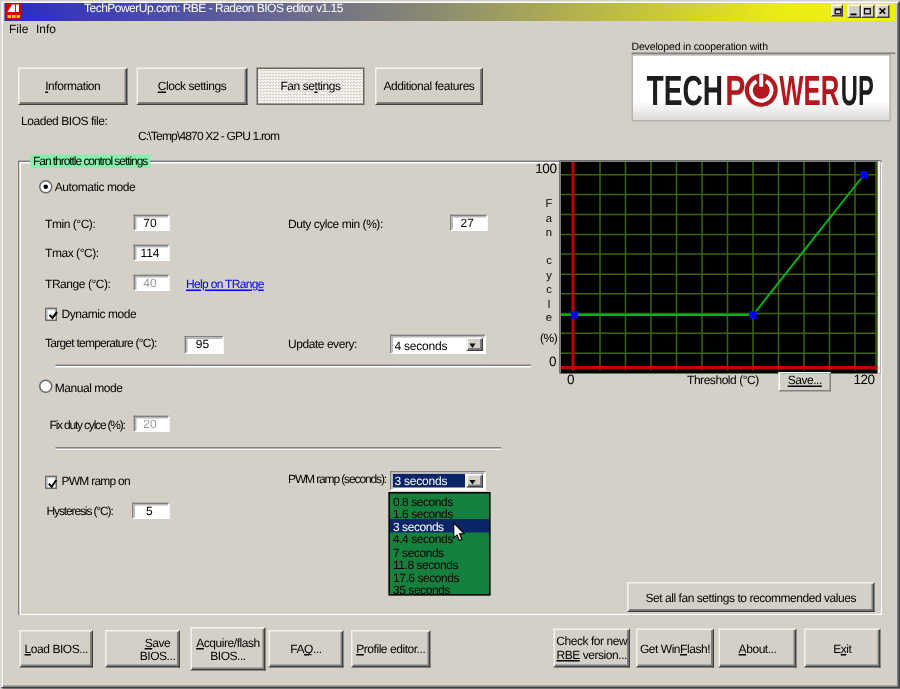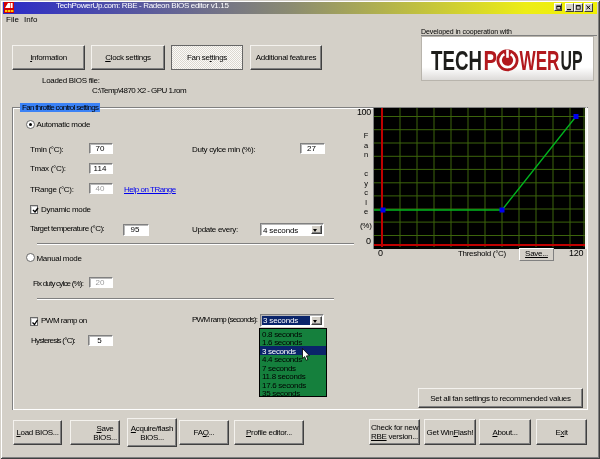--- a/index.html
+++ b/index.html
@@ -34,21 +34,21 @@
   
   .tb{position:absolute;background:#fff;box-sizing:border-box;
       border:1px solid;border-color:#808080 #fff #fff #808080;
       box-shadow: inset 1px 1px 0 #40404060;
       font-size:8px;color:#000;text-align:center;padding-right:2px;line-height:9px;}
   .tb.dis{color:#9a9a9a;}
   
   .gb{position:absolute;border:1px solid #808080;box-sizing:border-box;}
   .gb:after{content:"";position:absolute;left:0;top:0;right:-1px;bottom:-1px;
       border:1px solid #fff;pointer-events:none;}
-  .gblabel{position:absolute;background:#3b82f6;padding:0 2px;font-size:8px;letter-spacing:-0.15px;}
+  .gblabel{position:absolute;background:#86efac;padding:0 2px;font-size:8px;letter-spacing:-0.15px;}
   .link{position:absolute;font-size:8px;letter-spacing:-0.15px;color:#0000ee;text-decoration:underline;white-space:nowrap;}
   .sep{position:absolute;height:1px;background:#808080;box-shadow:0 1px 0 #fff;}
   
   .cb{position:absolute;background:#fff;box-sizing:border-box;
       border:1px solid #6a6a6a;box-shadow:inset 1px 1px 0 #00000030;}
   .cb svg{position:absolute;left:0;top:0;}
   .radio{position:absolute;border-radius:50%;background:#fff;box-sizing:border-box;
       border:1px solid #6a6a6a;}
   .radio .dot{position:absolute;left:2px;top:2px;width:3px;height:3px;border-radius:50%;background:#000;}
   
@@ -128,21 +128,21 @@
       <g transform="translate(76.5,12.2)">
         <circle cx="0" cy="0" r="11" fill="#b2191e"></circle>
         <path d="M -3.1 -6.1 A 6.9 6.9 0 1 0 3.1 -6.1" fill="none" stroke="#fff" stroke-width="2.6"></path>
         <rect x="-1.3" y="-10.6" width="2.6" height="8.2" fill="#fff"></rect>
       </g>
       <text x="88.5" y="22" textLength="40" lengthAdjust="spacingAndGlyphs" fill="#b2191e">WER</text>
       <text x="129.5" y="22" textLength="22" lengthAdjust="spacingAndGlyphs" fill="#1d1d1b">UP</text>
     </svg>
   </div>
 
-  <div class="lbl" style="left:14px;top:76px;margin-left:28px;">Loaded BIOS file:</div>
+  <div class="lbl" style="left:14px;top:76px;">Loaded BIOS file:</div>
   <div class="lbl" style="left:92px;top:86px;letter-spacing:-0.55px;">C:\Temp\4870 X2 - GPU 1.rom</div>
 
   <div class="gb" style="left:12px;top:107px;width:576px;height:303px;"></div>
   <div class="gblabel" style="left:20px;top:103px;letter-spacing:-0.7px;">Fan throttle control settings</div>
 
   <div class="radio" style="left:26px;top:120px;width:9px;height:9px;">
       <span class="dot"></span>
     </div>
   <div class="lbl" style="left:36.5px;top:120px;">Automatic mode</div>
 
@@ -276,21 +276,21 @@
     </div>
   <div class="btn" style="left:70px;top:420px;width:50px;height:25px;padding-left:20px;">
       <span><u>S</u>ave BIOS...</span>
     </div>
   <div class="btn" style="left:127px;top:418px;width:50px;height:29px;">
       <span><u>A</u>cquire/flash<br>BIOS...</span>
     </div>
   <div class="btn" style="left:179px;top:420px;width:50px;height:25px;">
       <span>FA<u>Q</u>...</span>
     </div>
-  <div class="btn" style="left:234px;top:420px;width:70px;height:25px;">
+  <div class="btn" style="left:234px;top:420px;width:53px;height:25px;">
       <span><u>P</u>rofile editor...</span>
     </div>
   <div class="btn" style="left:369px;top:419px;width:51px;height:26px;">
       <span>Check for new<br><u>RBE</u> version...</span>
     </div>
   <div class="btn" style="left:424px;top:419px;width:52px;height:26px;">
       <span>Get Win<u>F</u>lash!</span>
     </div>
   <div class="btn" style="left:479px;top:419px;width:52px;height:26px;">
       <span><u>A</u>bout...</span>

